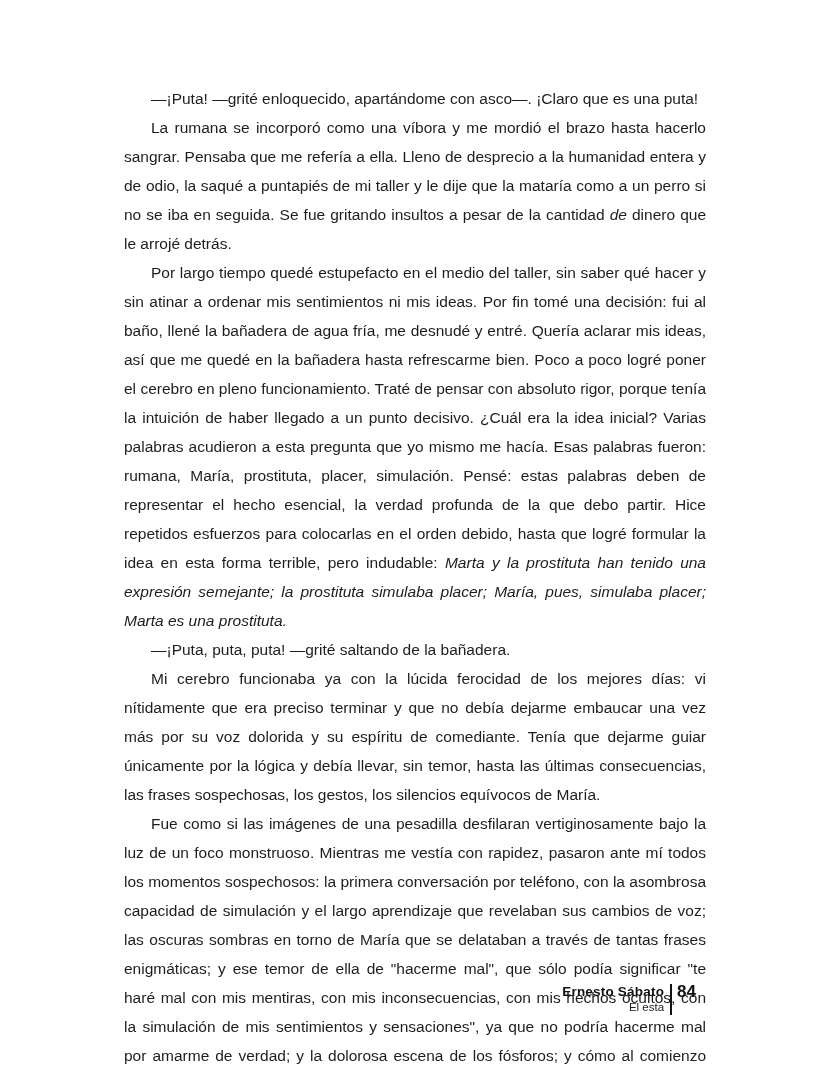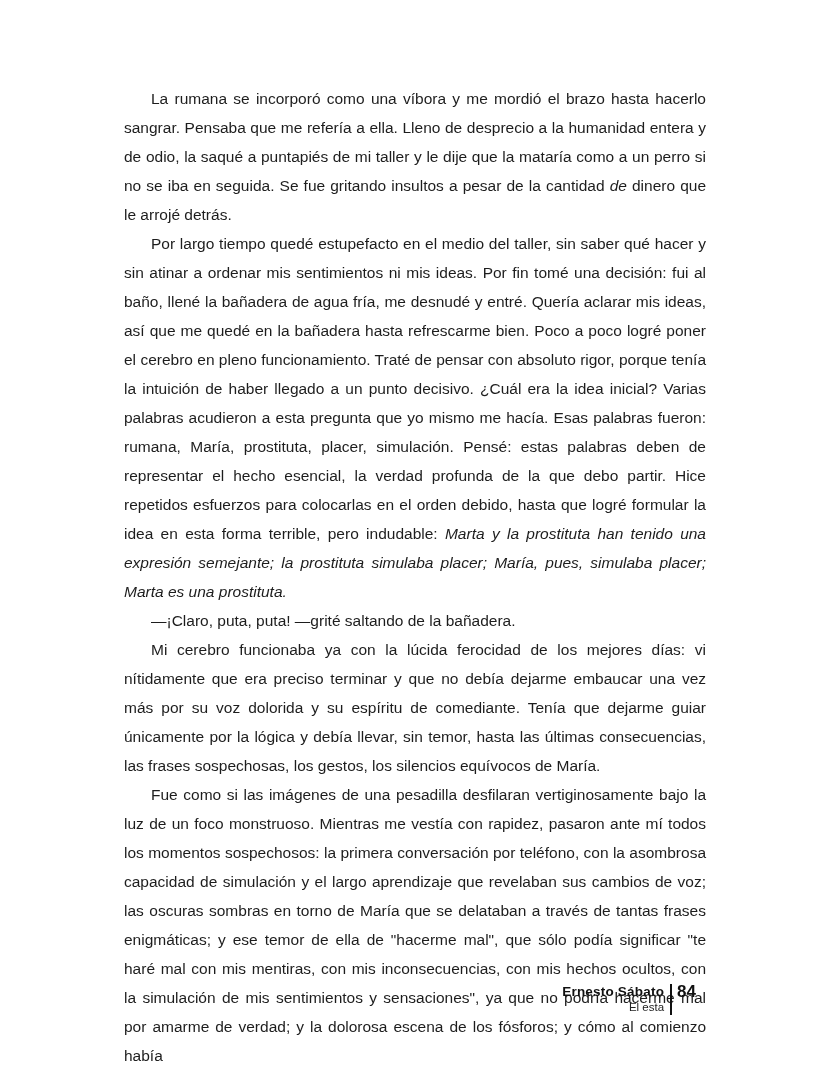--- a/index.html
+++ b/index.html
@@ -67,26 +67,27 @@
     color: #111111;
   }
 </style>
 </head>
 <body>
 
 <div class="page">
 
   <main class="text-block">
 
+    <p><span>—¡Puta! —grité enloquecido, apartándome con asco—. ¡Claro que es una puta!</span></p>
 
     <p><span>La rumana se incorporó como una víbora y me mordió el brazo hasta hacerlo sangrar. Pensaba que me refería a ella. Lleno de desprecio a la humanidad entera y de odio, la saqué a puntapiés de mi taller y le dije que la mataría como a un perro si no se iba en seguida. Se fue gritando insultos a pesar de la cantidad </span><span class="italic">de</span><span> dinero que le arrojé detrás.</span></p>
 
     <p><span>Por largo tiempo quedé estupefacto en el medio del taller, sin saber qué hacer y sin atinar a ordenar mis sentimientos ni mis ideas. Por fin tomé una decisión: fui al baño, llené la bañadera de agua fría, me desnudé y entré. Quería aclarar mis ideas, así que me quedé en la bañadera hasta refrescarme bien. Poco a poco logré poner el cerebro en pleno funcionamiento. Traté de pensar con absoluto rigor, porque tenía la intuición de haber llegado a un punto decisivo. ¿Cuál era la idea inicial? Varias palabras acudieron a esta pregunta que yo mismo me hacía. Esas palabras fueron: rumana, María, prostituta, placer, simulación. Pensé: estas palabras deben de representar el hecho esencial, la verdad profunda de la que debo partir. Hice repetidos esfuerzos para colocarlas en el orden debido, hasta que logré formular la idea en esta forma terrible, pero indudable: </span><span class="italic">Marta y la prostituta han tenido una expresión semejante; la prostituta simulaba placer; María, pues, simulaba placer; Marta es una prostituta.</span></p>
 
-    <p><span>—¡Claro, puta, puta! —grité saltando de la bañadera.</span></p>
+    <p><span>—¡Puta, puta, puta! —grité saltando de la bañadera.</span></p>
 
     <p><span>Mi cerebro funcionaba ya con la lúcida ferocidad de los mejores días: vi nítidamente que era preciso terminar y que no debía dejarme embaucar una vez más por su voz dolorida y su espíritu de comediante. Tenía que dejarme guiar únicamente por la lógica y debía llevar, sin temor, hasta las últimas consecuencias, las frases sospechosas, los gestos, los silencios equívocos de María.</span></p>
 
     <p><span>Fue como si las imágenes de una pesadilla desfilaran vertiginosamente bajo la luz de un foco monstruoso. Mientras me vestía con rapidez, pasaron ante mí todos los momentos sospechosos: la primera conversación por teléfono, con la asombrosa capacidad de simulación y el largo aprendizaje que revelaban sus cambios de voz; las oscuras sombras en torno de María que se delataban a través de tantas frases enigmáticas; y ese temor de ella de "hacerme mal", que sólo podía significar "te haré mal con mis mentiras, con mis inconsecuencias, con mis hechos ocultos, con la simulación de mis sentimientos y sensaciones", ya que no podría hacerme mal por amarme de verdad; y la dolorosa escena de los fósforos; y cómo al comienzo había</span></p>
 
   </main>
 
   <footer class="page-footer">
     <div class="footer-text">
       <div class="footer-author">Ernesto Sábato</div>

